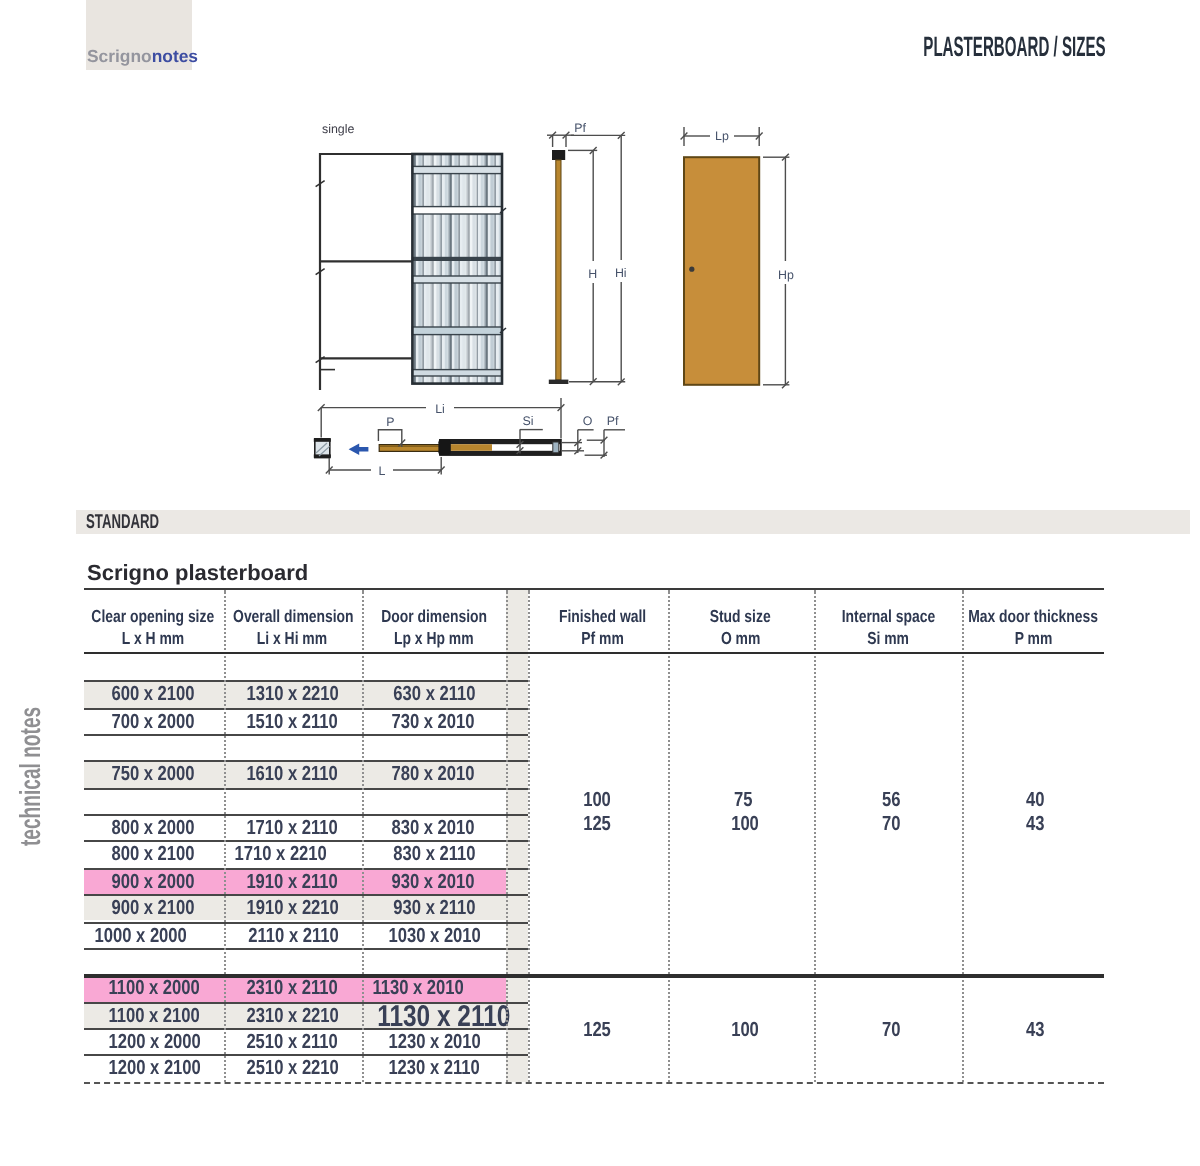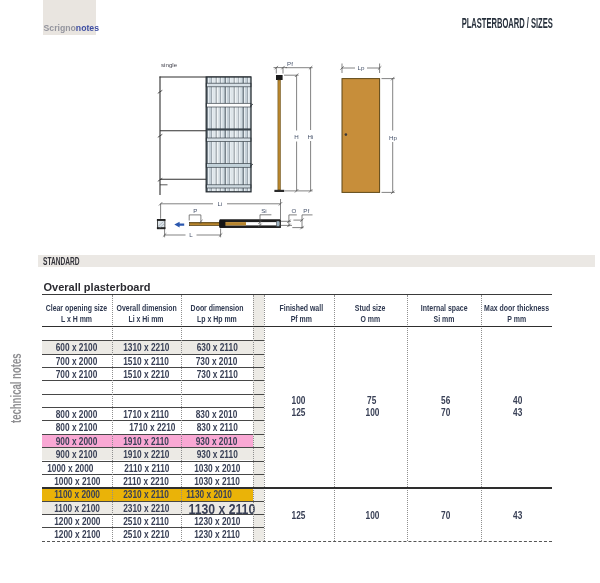--- a/index.html
+++ b/index.html
@@ -194,21 +194,21 @@
 <path d="M300.3 221.8 L303.7 218.4"></path>
       <path d="M300.3 229.3 L303.7 225.9"></path>
 </g>
 <text x="306.3" y="212.5" fill="#47536b" font-family="Liberation Sans, sans-serif" font-size="6.2" text-anchor="middle">Pf</text>
 </svg>
 
 <div class="abs" style="left:38px;top:254.5px;width:557px;height:12.5px;background:#ebe8e4;">
   <span class="abs" style="left:5px;top:0;line-height:13px;font-size:10px;font-weight:bold;color:#33333a;transform:scaleX(0.66);transform-origin:0 50%;white-space:nowrap;">STANDARD</span>
 </div>
 
-<div class="abs" style="left:43.5px;top:281px;font-size:11px;font-weight:bold;color:#2a2a30;white-space:nowrap;transform:scaleX(1);transform-origin:0 50%;">Overall plasterboard</div>
+<div class="abs" style="left:43.5px;top:281px;font-size:11px;font-weight:bold;color:#2a2a30;white-space:nowrap;transform:scaleX(1);transform-origin:0 50%;">Scrigno plasterboard</div>
 
 <div class="abs" style="left:42px;top:294px;width:510px;height:248px;text-decoration:underline;">
 
 <div class="abs" style="left:34.85px;top:9px;width:0;height:20px;overflow:visible;">
       <div style="position:absolute;left:-60px;width:120px;text-align:center;font-size:8.7px;font-weight:bold;color:#2e3850;line-height:10.8px;"><span style="display:inline-block;transform:scaleX(0.8);transform-origin:50% 50%;white-space:nowrap;">Clear opening size</span><br><span style="display:inline-block;transform:scaleX(0.8);transform-origin:50% 50%;white-space:nowrap;">L x H mm</span></div>
     </div>
 <div class="abs" style="left:104.4px;top:9px;width:0;height:20px;overflow:visible;">
       <div style="position:absolute;left:-60px;width:120px;text-align:center;font-size:8.7px;font-weight:bold;color:#2e3850;line-height:10.8px;"><span style="display:inline-block;transform:scaleX(0.8);transform-origin:50% 50%;white-space:nowrap;">Overall dimension</span><br><span style="display:inline-block;transform:scaleX(0.8);transform-origin:50% 50%;white-space:nowrap;">Li x Hi mm</span></div>
     </div>
 <div class="abs" style="left:174.85px;top:9px;width:0;height:20px;overflow:visible;">
@@ -235,37 +235,37 @@
       <span class="abs" style="left:69.7px;width:69.4px;text-align:center;top:2px;line-height:12.6px;font-size:10.2px;font-weight:bold;color:#394056;"><span style="display:inline-block;transform:scaleX(0.815);transform-origin:50% 50%;white-space:nowrap;">1310 x 2210</span></span>
       <span class="abs" style="left:139.1px;width:71.5px;text-align:center;top:2px;line-height:12.6px;font-size:10.2px;font-weight:bold;color:#394056;"><span style="display:inline-block;transform:scaleX(0.815);transform-origin:50% 50%;white-space:nowrap;">630 x 2110</span></span>
     </div>
 
 <div class="abs" style="left:0;top:59.78px;width:210.6px;height:13.34px;">
       <span class="abs" style="left:0;width:69.7px;text-align:center;top:2px;line-height:12.6px;font-size:10.2px;font-weight:bold;color:#394056;"><span style="display:inline-block;transform:scaleX(0.815);transform-origin:50% 50%;white-space:nowrap;">700 x 2000</span></span>
       <span class="abs" style="left:69.7px;width:69.4px;text-align:center;top:2px;line-height:12.6px;font-size:10.2px;font-weight:bold;color:#394056;"><span style="display:inline-block;transform:scaleX(0.815);transform-origin:50% 50%;white-space:nowrap;">1510 x 2110</span></span>
       <span class="abs" style="left:139.1px;width:71.5px;text-align:center;top:2px;line-height:12.6px;font-size:10.2px;font-weight:bold;color:#394056;"><span style="display:inline-block;transform:scaleX(0.815);transform-origin:50% 50%;white-space:nowrap;">730 x 2010</span></span>
     </div>
 
-<div class="abs" style="left:0;top:73.12px;width:210.6px;height:13.34px;">
-      <span class="abs" style="left:0;width:69.7px;text-align:center;top:2px;line-height:12.6px;font-size:10.2px;font-weight:bold;color:#394056;"><span style="display:inline-block;transform:scaleX(0.815);transform-origin:50% 50%;white-space:nowrap;">700 x 2100</span></span>
-      <span class="abs" style="left:69.7px;width:69.4px;text-align:center;top:2px;line-height:12.6px;font-size:10.2px;font-weight:bold;color:#394056;"><span style="display:inline-block;transform:scaleX(0.815);transform-origin:50% 50%;white-space:nowrap;">1510 x 2210</span></span>
-      <span class="abs" style="left:139.1px;width:71.5px;text-align:center;top:2px;line-height:12.6px;font-size:10.2px;font-weight:bold;color:#394056;"><span style="display:inline-block;transform:scaleX(0.815);transform-origin:50% 50%;white-space:nowrap;">730 x 2110</span></span>
-    </div>
-
+
+<div class="abs" style="left:0;top:86.46px;width:210.6px;height:13.34px;background:#eceae5;">
+      <span class="abs" style="left:0;width:69.7px;text-align:center;top:2px;line-height:12.6px;font-size:10.2px;font-weight:bold;color:#394056;"><span style="display:inline-block;transform:scaleX(0.815);transform-origin:50% 50%;white-space:nowrap;">750 x 2000</span></span>
+      <span class="abs" style="left:69.7px;width:69.4px;text-align:center;top:2px;line-height:12.6px;font-size:10.2px;font-weight:bold;color:#394056;"><span style="display:inline-block;transform:scaleX(0.815);transform-origin:50% 50%;white-space:nowrap;">1610 x 2110</span></span>
+      <span class="abs" style="left:139.1px;width:71.5px;text-align:center;top:2px;line-height:12.6px;font-size:10.2px;font-weight:bold;color:#394056;"><span style="display:inline-block;transform:scaleX(0.815);transform-origin:50% 50%;white-space:nowrap;">780 x 2010</span></span>
+    </div>
 
 
 <div class="abs" style="left:0;top:113.14px;width:210.6px;height:13.34px;">
       <span class="abs" style="left:0;width:69.7px;text-align:center;top:2px;line-height:12.6px;font-size:10.2px;font-weight:bold;color:#394056;"><span style="display:inline-block;transform:scaleX(0.815);transform-origin:50% 50%;white-space:nowrap;">800 x 2000</span></span>
       <span class="abs" style="left:69.7px;width:69.4px;text-align:center;top:2px;line-height:12.6px;font-size:10.2px;font-weight:bold;color:#394056;"><span style="display:inline-block;transform:scaleX(0.815);transform-origin:50% 50%;white-space:nowrap;">1710 x 2110</span></span>
       <span class="abs" style="left:139.1px;width:71.5px;text-align:center;top:2px;line-height:12.6px;font-size:10.2px;font-weight:bold;color:#394056;"><span style="display:inline-block;transform:scaleX(0.815);transform-origin:50% 50%;white-space:nowrap;">830 x 2010</span></span>
     </div>
 
 <div class="abs" style="left:0;top:126.48px;width:210.6px;height:13.34px;">
       <span class="abs" style="left:0;width:69.7px;text-align:center;top:2px;line-height:12.6px;font-size:10.2px;font-weight:bold;color:#394056;"><span style="display:inline-block;transform:scaleX(0.815);transform-origin:50% 50%;white-space:nowrap;">800 x 2100</span></span>
-      <span class="abs" style="left:69.7px;width:69.4px;text-align:right;top:2px;line-height:12.6px;font-size:10.2px;font-weight:bold;color:#394056;"><span style="display:inline-block;transform:scaleX(0.815);transform-origin:50% 50%;white-space:nowrap;">1710 x 2210</span></span>
+      <span class="abs" style="left:69.7px;width:69.4px;text-align:left;top:2px;line-height:12.6px;font-size:10.2px;font-weight:bold;color:#394056;"><span style="display:inline-block;transform:scaleX(0.815);transform-origin:50% 50%;white-space:nowrap;">1710 x 2210</span></span>
       <span class="abs" style="left:139.1px;width:71.5px;text-align:center;top:2px;line-height:12.6px;font-size:10.2px;font-weight:bold;color:#394056;"><span style="display:inline-block;transform:scaleX(0.815);transform-origin:50% 50%;white-space:nowrap;">830 x 2110</span></span>
     </div>
 
 <div class="abs" style="left:0;top:139.82px;width:210.6px;height:13.34px;background:#f9a8d4;">
       <span class="abs" style="left:0;width:69.7px;text-align:center;top:2px;line-height:12.6px;font-size:10.2px;font-weight:bold;color:#394056;"><span style="display:inline-block;transform:scaleX(0.815);transform-origin:50% 50%;white-space:nowrap;">900 x 2000</span></span>
       <span class="abs" style="left:69.7px;width:69.4px;text-align:center;top:2px;line-height:12.6px;font-size:10.2px;font-weight:bold;color:#394056;"><span style="display:inline-block;transform:scaleX(0.815);transform-origin:50% 50%;white-space:nowrap;">1910 x 2110</span></span>
       <span class="abs" style="left:139.1px;width:71.5px;text-align:center;top:2px;line-height:12.6px;font-size:10.2px;font-weight:bold;color:#394056;"><span style="display:inline-block;transform:scaleX(0.815);transform-origin:50% 50%;white-space:nowrap;">930 x 2010</span></span>
     </div>
 
 <div class="abs" style="left:0;top:153.16px;width:210.6px;height:13.34px;background:#eceae5;">
@@ -273,27 +273,22 @@
       <span class="abs" style="left:69.7px;width:69.4px;text-align:center;top:2px;line-height:12.6px;font-size:10.2px;font-weight:bold;color:#394056;"><span style="display:inline-block;transform:scaleX(0.815);transform-origin:50% 50%;white-space:nowrap;">1910 x 2210</span></span>
       <span class="abs" style="left:139.1px;width:71.5px;text-align:center;top:2px;line-height:12.6px;font-size:10.2px;font-weight:bold;color:#394056;"><span style="display:inline-block;transform:scaleX(0.815);transform-origin:50% 50%;white-space:nowrap;">930 x 2110</span></span>
     </div>
 
 <div class="abs" style="left:0;top:166.50px;width:210.6px;height:13.34px;">
       <span class="abs" style="left:0;width:69.7px;text-align:left;top:2px;line-height:12.6px;font-size:10.2px;font-weight:bold;color:#394056;"><span style="display:inline-block;transform:scaleX(0.815);transform-origin:50% 50%;white-space:nowrap;">1000 x 2000</span></span>
       <span class="abs" style="left:69.7px;width:69.4px;text-align:center;top:2px;line-height:12.6px;font-size:10.2px;font-weight:bold;color:#394056;"><span style="display:inline-block;transform:scaleX(0.815);transform-origin:50% 50%;white-space:nowrap;">2110 x 2110</span></span>
       <span class="abs" style="left:139.1px;width:71.5px;text-align:center;top:2px;line-height:12.6px;font-size:10.2px;font-weight:bold;color:#394056;"><span style="display:inline-block;transform:scaleX(0.815);transform-origin:50% 50%;white-space:nowrap;">1030 x 2010</span></span>
     </div>
 
-<div class="abs" style="left:0;top:179.84px;width:210.6px;height:13.34px;">
-      <span class="abs" style="left:0;width:69.7px;text-align:center;top:2px;line-height:12.6px;font-size:10.2px;font-weight:bold;color:#394056;"><span style="display:inline-block;transform:scaleX(0.815);transform-origin:50% 50%;white-space:nowrap;">1000 x 2100</span></span>
-      <span class="abs" style="left:69.7px;width:69.4px;text-align:center;top:2px;line-height:12.6px;font-size:10.2px;font-weight:bold;color:#394056;"><span style="display:inline-block;transform:scaleX(0.815);transform-origin:50% 50%;white-space:nowrap;">2110 x 2210</span></span>
-      <span class="abs" style="left:139.1px;width:71.5px;text-align:center;top:2px;line-height:12.6px;font-size:10.2px;font-weight:bold;color:#394056;"><span style="display:inline-block;transform:scaleX(0.815);transform-origin:50% 50%;white-space:nowrap;">1030 x 2110</span></span>
-    </div>
-
-<div class="abs" style="left:0;top:193.18px;width:210.6px;height:13.34px;background:#eab308;">
+
+<div class="abs" style="left:0;top:193.18px;width:210.6px;height:13.34px;background:#f9a8d4;">
       <span class="abs" style="left:0;width:69.7px;text-align:center;top:2px;line-height:12.6px;font-size:10.2px;font-weight:bold;color:#394056;"><span style="display:inline-block;transform:scaleX(0.815);transform-origin:50% 50%;white-space:nowrap;">1100 x 2000</span></span>
       <span class="abs" style="left:69.7px;width:69.4px;text-align:center;top:2px;line-height:12.6px;font-size:10.2px;font-weight:bold;color:#394056;"><span style="display:inline-block;transform:scaleX(0.815);transform-origin:50% 50%;white-space:nowrap;">2310 x 2110</span></span>
       <span class="abs" style="left:139.1px;width:71.5px;text-align:left;top:2px;line-height:12.6px;font-size:10.2px;font-weight:bold;color:#394056;"><span style="display:inline-block;transform:scaleX(0.815);transform-origin:50% 50%;white-space:nowrap;">1130 x 2010</span></span>
     </div>
 
 <div class="abs" style="left:0;top:206.52px;width:210.6px;height:13.34px;background:#eceae5;">
       <span class="abs" style="left:0;width:69.7px;text-align:center;top:2px;line-height:12.6px;font-size:10.2px;font-weight:bold;color:#394056;"><span style="display:inline-block;transform:scaleX(0.815);transform-origin:50% 50%;white-space:nowrap;">1100 x 2100</span></span>
       <span class="abs" style="left:69.7px;width:69.4px;text-align:center;top:2px;line-height:12.6px;font-size:10.2px;font-weight:bold;color:#394056;"><span style="display:inline-block;transform:scaleX(0.815);transform-origin:50% 50%;white-space:nowrap;">2310 x 2210</span></span>
       <span class="abs" style="left:139.1px;width:71.5px;text-align:center;top:2px;line-height:12.6px;font-size:15px;font-weight:bold;color:#394056;"><span style="display:inline-block;transform:scaleX(0.815);transform-origin:50% 50%;white-space:nowrap;">1130 x 2110</span></span>
     </div>

